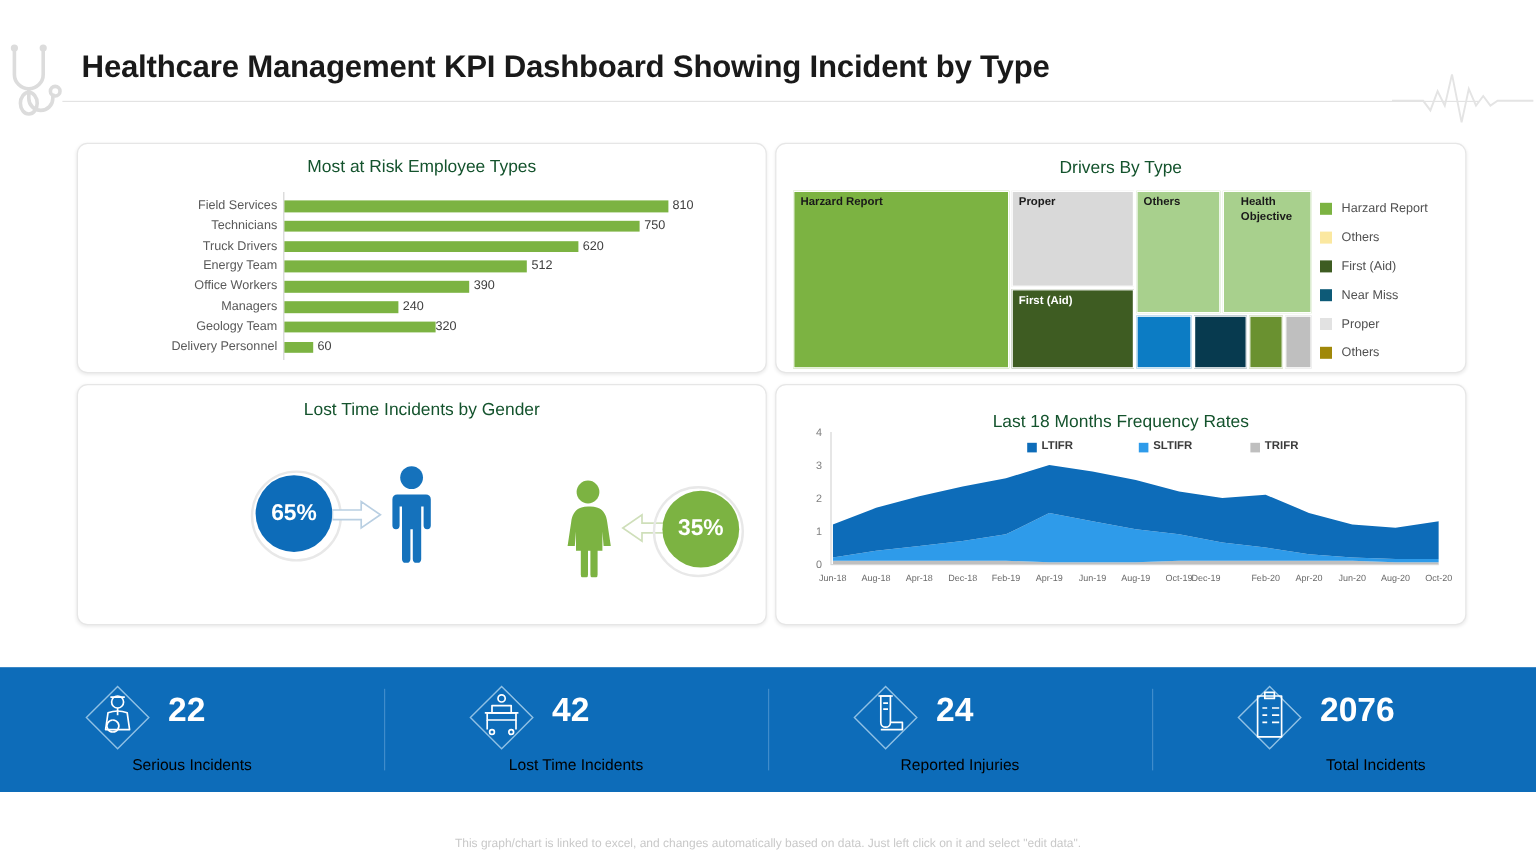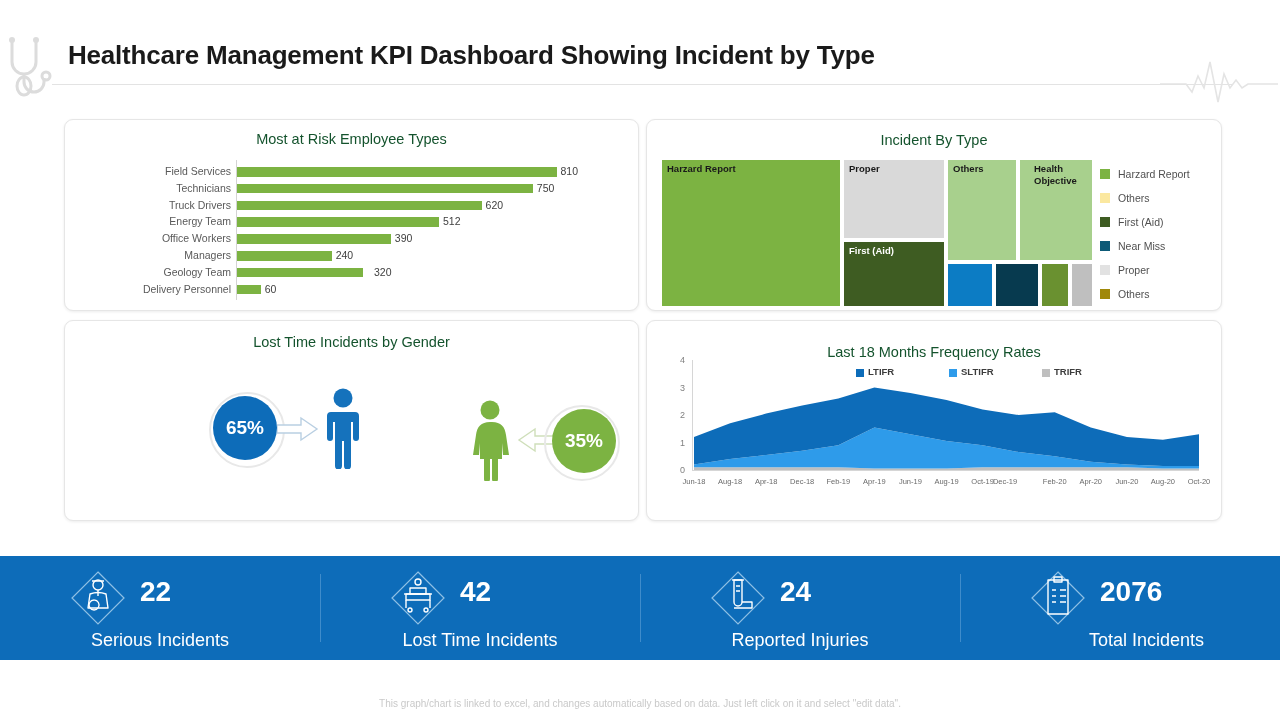--- a/index.html
+++ b/index.html
@@ -70,21 +70,21 @@
   .ac-legend{position:absolute;left:195px;top:12px;height:14px;}
   .ac-lg-item{position:absolute;top:0;}
   .ac-lg-sw{position:absolute;left:0;top:3px;width:8px;height:8px;}
   .ac-lg-tx{position:absolute;left:12px;top:0;font-size:9.5px;font-weight:bold;color:#3c3c3c;line-height:12px;white-space:nowrap;}
   
   .kpi-strip{position:absolute;left:0;top:556px;width:1280px;height:104px;background:#0d6cb9;}
   .kpi-cell{position:absolute;top:0;height:104px;}
   .kpi-div{position:absolute;top:18px;width:1px;height:68px;background:#3f8ccb;}
   .kpi-icon{position:absolute;top:14px;width:56px;height:56px;}
   .kpi-num{position:absolute;top:20px;font-size:28px;font-weight:bold;color:#ffffff;white-space:nowrap;}
-  .kpi-cap{position:absolute;top:74px;width:100%;text-align:center;font-size:18px;color:#ffffff;white-space:nowrap;}
+  .kpi-cap{position:absolute;top:74px;width:100%;text-align:center;font-size:13px;color:#000000;white-space:nowrap;}
   
   .footer-note{
     position:absolute;left:0;top:698px;width:1280px;text-align:center;
     font-size:10px;color:#c9c9c9;
   }
 </style>
 </head>
 <body>
 
 <div class="header">
@@ -137,32 +137,32 @@
         <div class="bar-val" style="left: 329.833px;">390</div>
       </div>
       <div class="bar-row" style="top: 87px;">
         <div class="bar-label">Managers</div>
         <div class="bar-fill" style="width: 94.6667px; background: rgb(124, 179, 66);"></div>
         <div class="bar-val" style="left: 270.667px;">240</div>
       </div>
       <div class="bar-row" style="top: 103.8px;">
         <div class="bar-label">Geology Team</div>
         <div class="bar-fill" style="width: 126.222px; background: rgb(124, 179, 66);"></div>
-        <div class="bar-val" style="left: 309px;">320</div>
+        <div class="bar-val" style="left: 298px;">320</div>
       </div>
       <div class="bar-row" style="top: 120.6px;">
         <div class="bar-label">Delivery Personnel</div>
         <div class="bar-fill" style="width: 23.6667px; background: rgb(124, 179, 66);"></div>
         <div class="bar-val" style="left: 199.667px;">60</div>
       </div>
     </div>
 </div>
 
 <div class="card" id="card-type">
-  <div class="card-title">Incident By Type</div>
+  <div class="card-title">Drivers By Type</div>
   <div class="tm" id="tm">
       <div class="tm-tile" style="left: 0px; top: 0px; width: 180px; height: 148px; background: rgb(124, 179, 66);">
         <span style="color: rgb(26, 26, 26);">Harzard Report</span>
       </div>
       <div class="tm-tile" style="left: 182px; top: 0px; width: 102px; height: 80px; background: rgb(217, 217, 217);">
         <span style="color: rgb(26, 26, 26);">Proper</span>
       </div>
       <div class="tm-tile" style="left: 182px; top: 82px; width: 102px; height: 66px; background: rgb(62, 92, 34);">
         <span style="color: rgb(255, 255, 255);">First (Aid)</span>
       </div>

